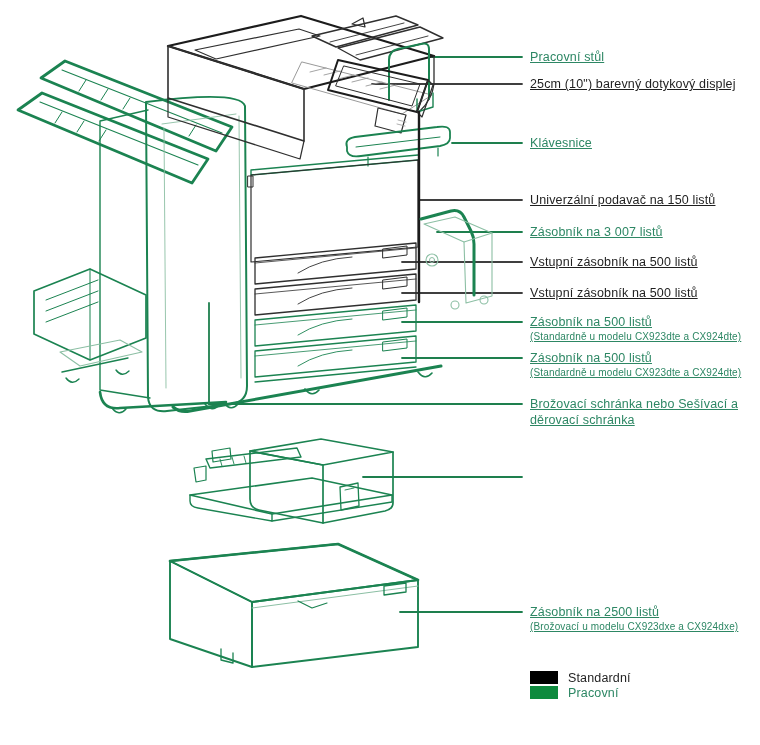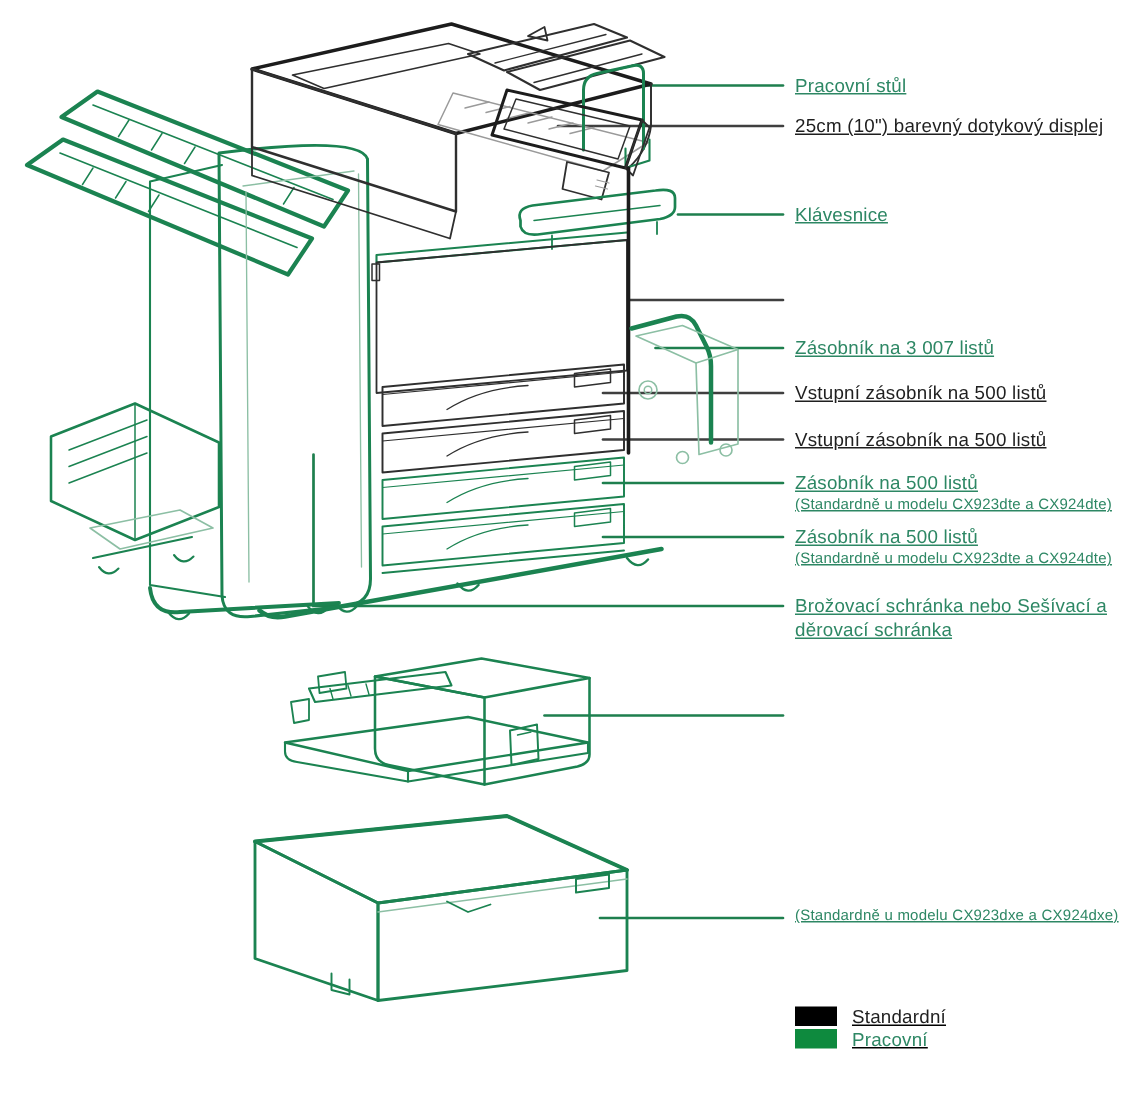--- a/index.html
+++ b/index.html
@@ -11,21 +11,21 @@
   svg{position:absolute;left:0;top:0;}
   .label{
     position:absolute;left:530px;width:226px;
     font-size:12.5px;line-height:16px;letter-spacing:.15px;font-weight:normal;text-decoration:underline;
   }
   .label .t{white-space:normal;}
   .label .sub{font-size:10px;line-height:11px;margin-top:1px;}
   .label .sub:empty{display:none;}
   .green{color:#2d8764;}
   .black{color:#1f1f1f;}
-  #legend{position:absolute;left:530px;top:670px;text-decoration:underline;}
+  #legend{position:absolute;left:530px;top:670px;}
   .legend-row{display:flex;align-items:center;height:15px;}
   .swatch{width:28px;height:13px;display:inline-block;}
   .legend-row .lbl{margin-left:10px;font-size:12.5px;letter-spacing:.15px;}
 </style>
 </head>
 <body>
 
 <div id="stage">
 
   <svg width="760" height="745" viewBox="0 0 760 745">
@@ -174,20 +174,23 @@
 
   <div class="label green" style="top:49px">
     <div class="t">Pracovní stůl</div>
   </div>
   <div class="label black" style="top:76px">
     <div class="t">25cm (10") barevný dotykový displej</div>
   </div>
   <div class="label green" style="top:135px">
     <div class="t">Klávesnice</div>
   </div>
+  <div class="label black" style="top:192px">
+    <div class="t">Univerzální podavač na 150 listů</div>
+  </div>
   <div class="label green" style="top:224px">
     <div class="t">Zásobník na 3 007 listů</div>
   </div>
   <div class="label black" style="top:254px">
     <div class="t">Vstupní zásobník na 500 listů</div>
   </div>
   <div class="label black" style="top:285px">
     <div class="t">Vstupní zásobník na 500 listů</div>
   </div>
   <div class="label green" style="top:314px">
@@ -195,21 +198,22 @@
       <div class="sub">(Standardně u modelu CX923dte a CX924dte)</div>
   </div>
   <div class="label green" style="top:350px">
     <div class="t">Zásobník na 500 listů</div>
       <div class="sub">(Standardně u modelu CX923dte a CX924dte)</div>
   </div>
   <div class="label green" style="top:396px">
     <div class="t">Brožovací schránka nebo Sešívací a děrovací schránka</div>
   </div>
   <div class="label green" style="top:604px">
-      <div class="sub">(Standardně u modelu CX923dxe a CX924dxe)</div>
+    <div class="t">Zásobník na 2500 listů</div>
+      <div class="sub">(Brožovací u modelu CX923dxe a CX924dxe)</div>
   </div>
 
   <div id="legend">
     <div class="legend-row">
       <span class="swatch" style="background-color: rgb(0, 0, 0);"></span>
       <span class="lbl black">Standardní</span>
     </div>
     <div class="legend-row">
       <span class="swatch" style="background-color: rgb(14, 138, 62);"></span>
       <span class="lbl green">Pracovní</span>

